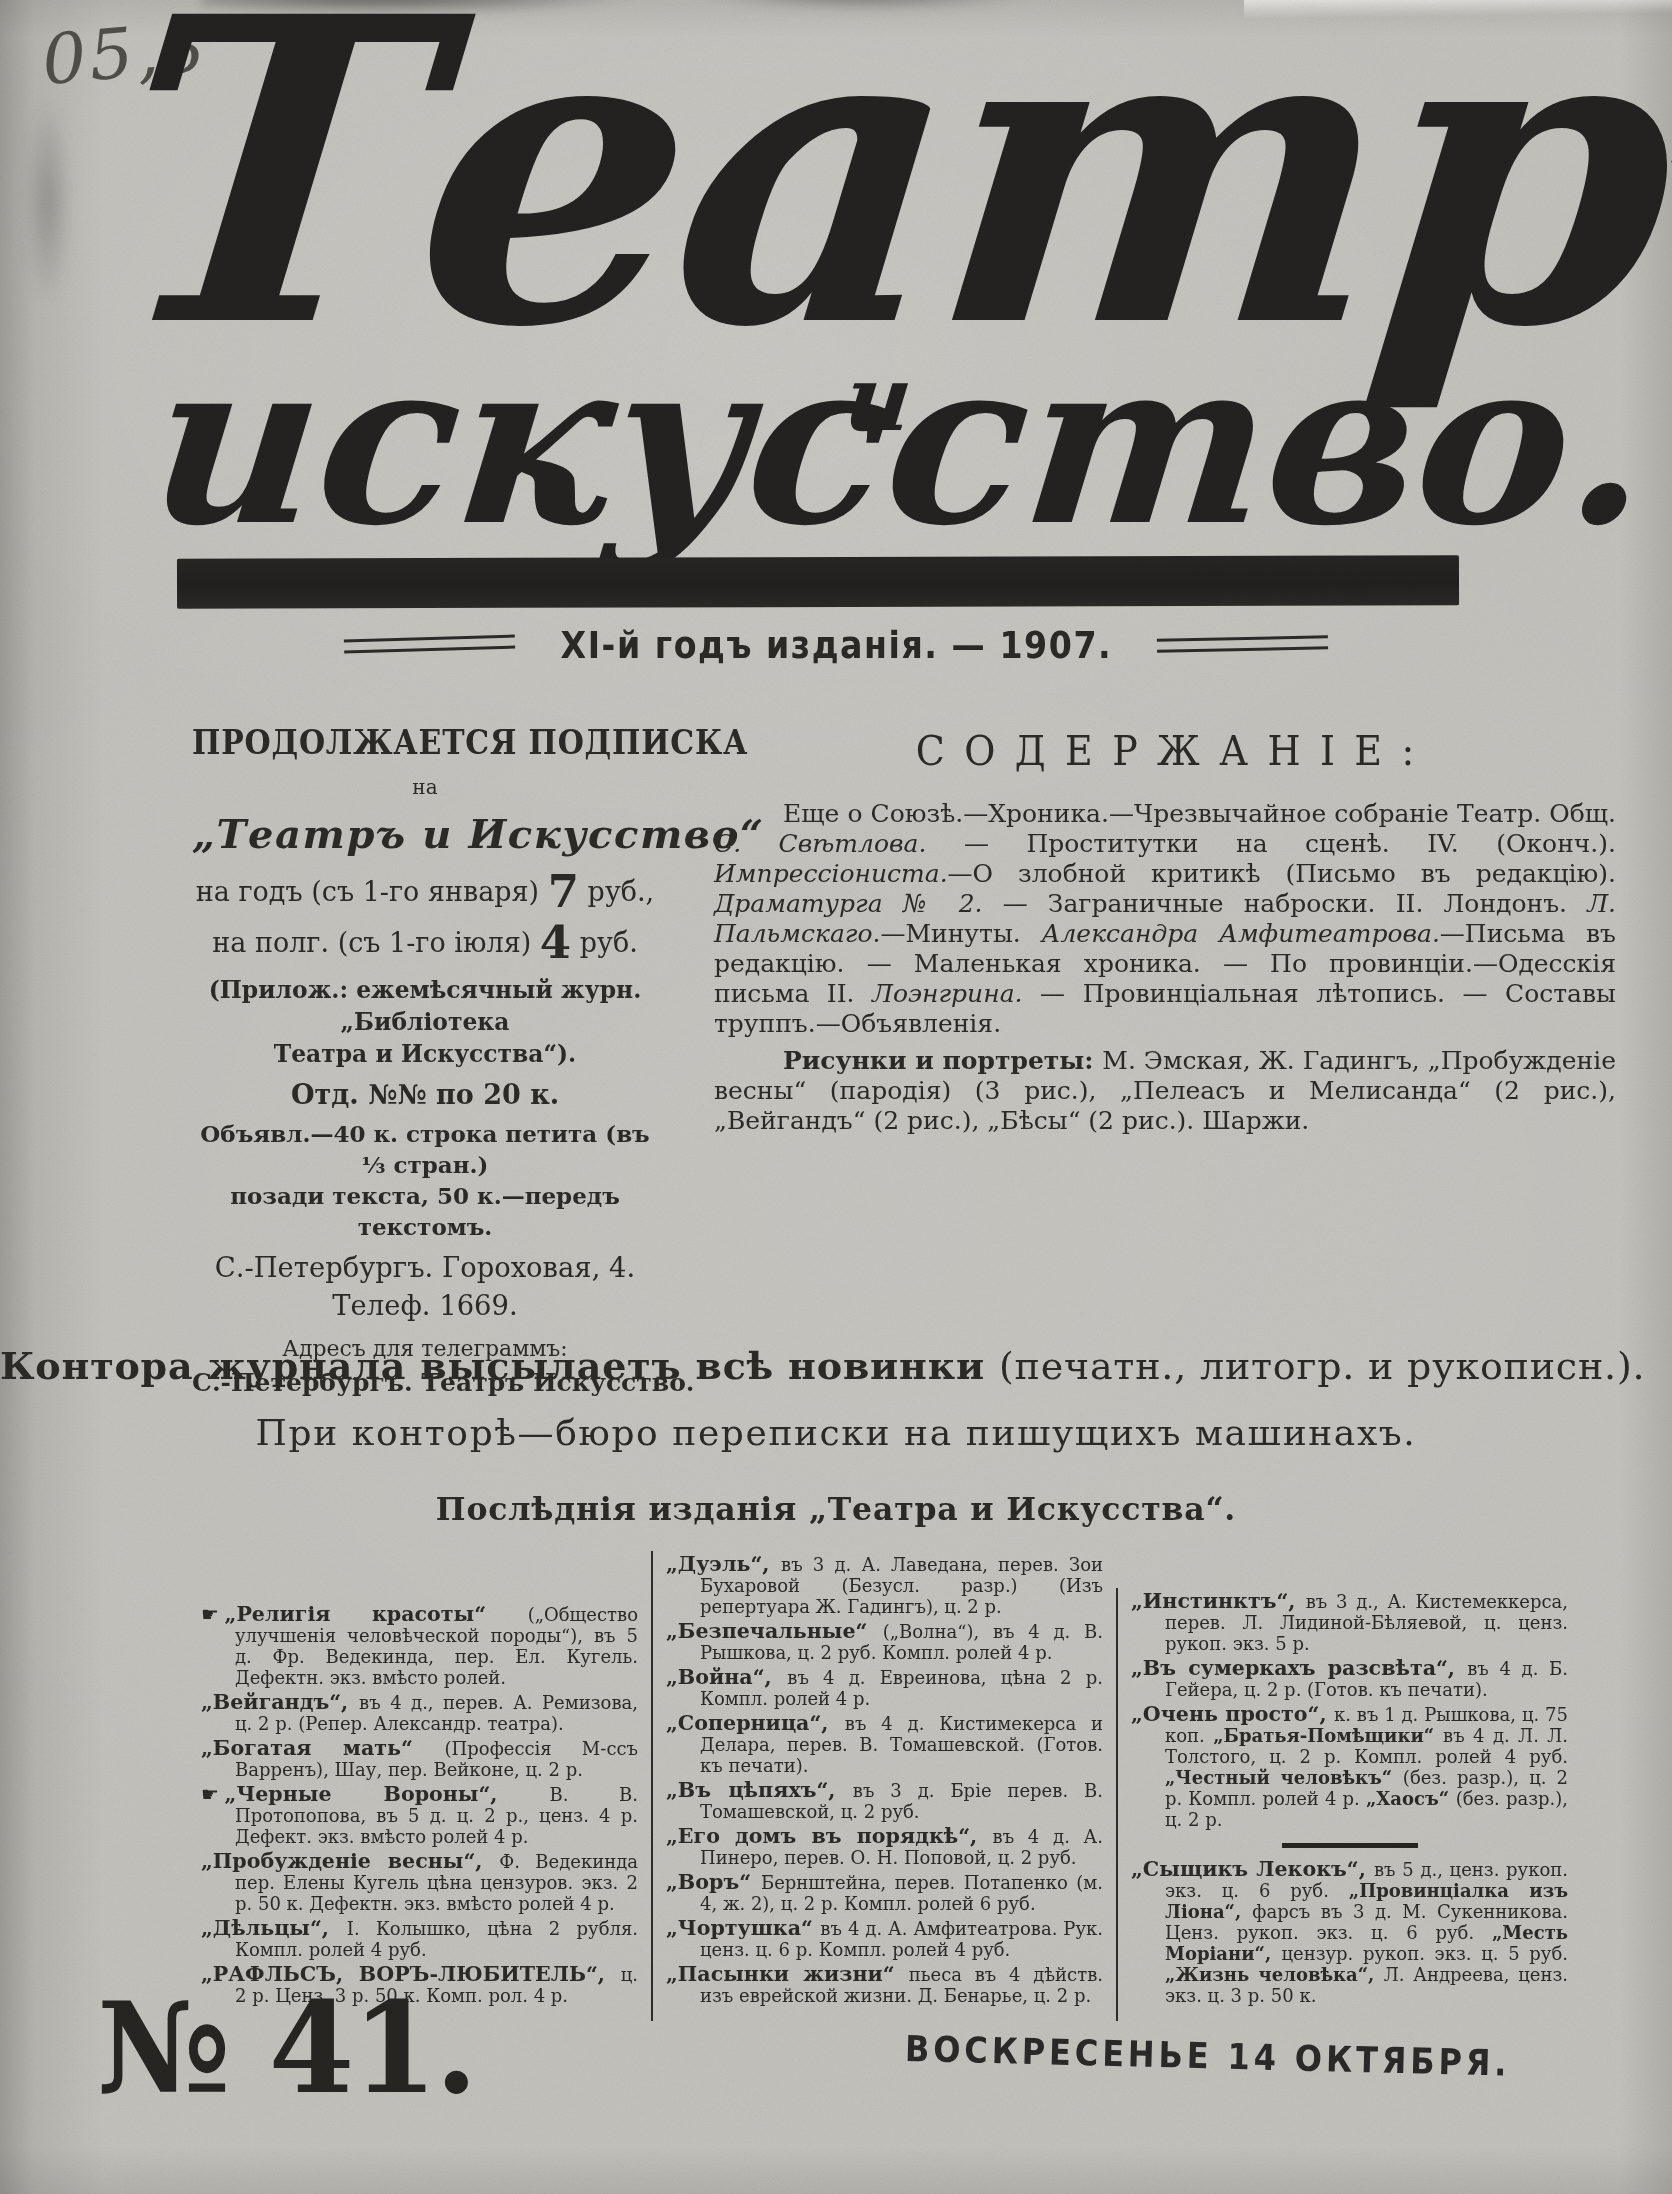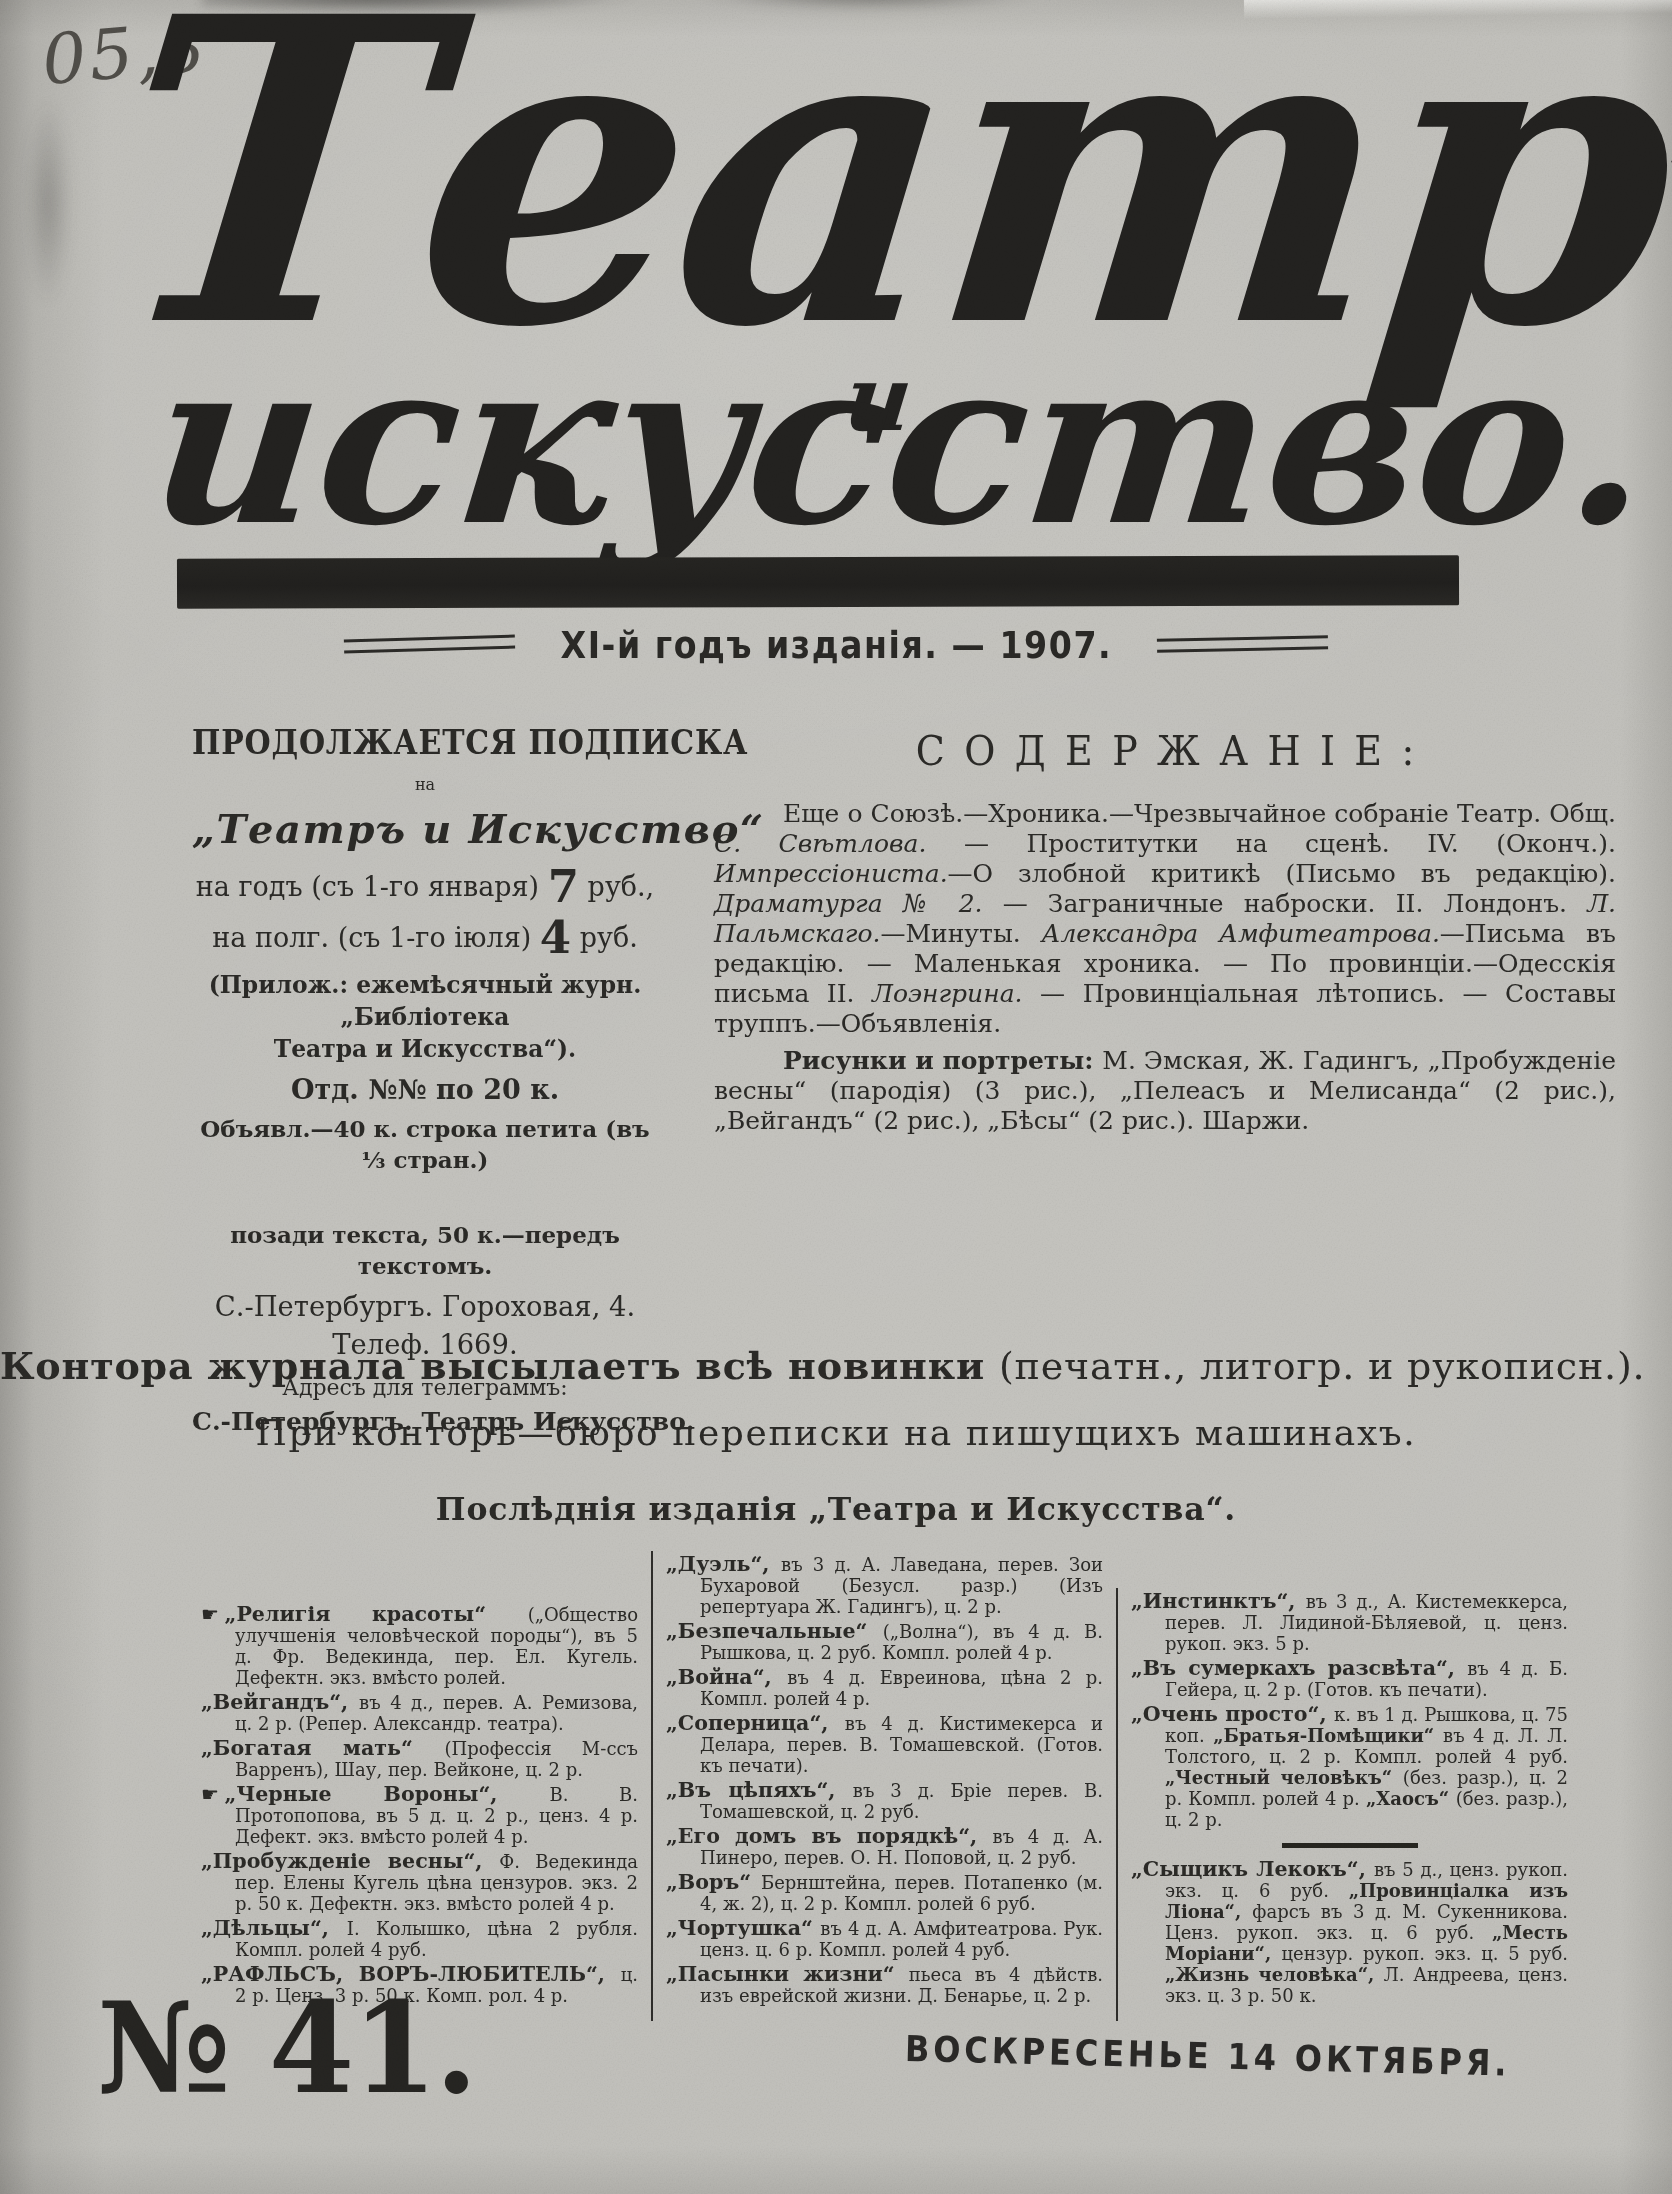--- a/index.html
+++ b/index.html
@@ -33,28 +33,28 @@
   .edrow{left:0;top:613px;width:1672px;height:63px;display:flex;justify-content:center;align-items:center;gap:31px;}
   .rule{width:171px;height:14.5px;background:
       linear-gradient(#2c2b28,#2c2b28) 0 0/100% 3.2px no-repeat,
       linear-gradient(#2c2b28,#2c2b28) 0 10.5px/100% 3.2px no-repeat;}
   .rl{transform:rotate(-1.6deg);}
   .rr{transform:rotate(-1.1deg);}
   .edtext{font-family:"DejaVu Sans",sans-serif;font-size:35px;font-weight:bold;letter-spacing:1.6px;transform:scale(.95,1.08);white-space:nowrap;color:#2a2926;}
   
   .subscr{left:192px;top:725px;width:466px;text-align:center;}
   .s-h{font-size:30px;font-weight:bold;transform:scaleY(1.1);letter-spacing:0.8px;white-space:nowrap;}
-  .s-na{font-size:16px;margin-top:14.5px;}
+  .s-na{font-size:20px;margin-top:14.5px;}
   .s-j{font-size:40px;font-weight:bold;font-style:italic;margin-top:11.3px;letter-spacing:1.6px;white-space:nowrap;}
   .s-price{font-size:27px;margin-top:19.4px;white-space:nowrap;}
   .num{font-size:45px;font-weight:bold;vertical-align:-5.6px;line-height:0;}
   .s-sup{font-size:23.4px;font-weight:bold;line-height:32px;}
   .s-sup.first{margin-top:16px;}
   .s-issue{font-size:27px;font-weight:bold;margin-top:9.7px;}
-  .s-ads{font-size:23px;font-weight:bold;line-height:31px;margin-top:44px;}
+  .s-ads{font-size:23px;font-weight:bold;line-height:31px;}
   .s-ads.first{margin-top:8px;}
   .s-addr{font-size:27.4px;font-weight:normal;line-height:38px;}
   .s-addr.first{margin-top:6.5px;}
   .s-tl{font-size:22px;margin-top:11.3px;}
   .s-ta{font-size:25px;font-weight:bold;margin-top:6.5px;white-space:nowrap;}
   
   .contents{left:714px;top:729px;width:902px;}
   .c-h{text-align:center;font-size:38px;letter-spacing:19.4px;text-indent:19.4px;transform:scaleY(1.06);margin-bottom:26px;white-space:nowrap;}
   .c-p{font-size:25px;line-height:30px;text-align:justify;text-indent:69px;margin:0 0 6.5px;}
   .it{font-style:italic;}

